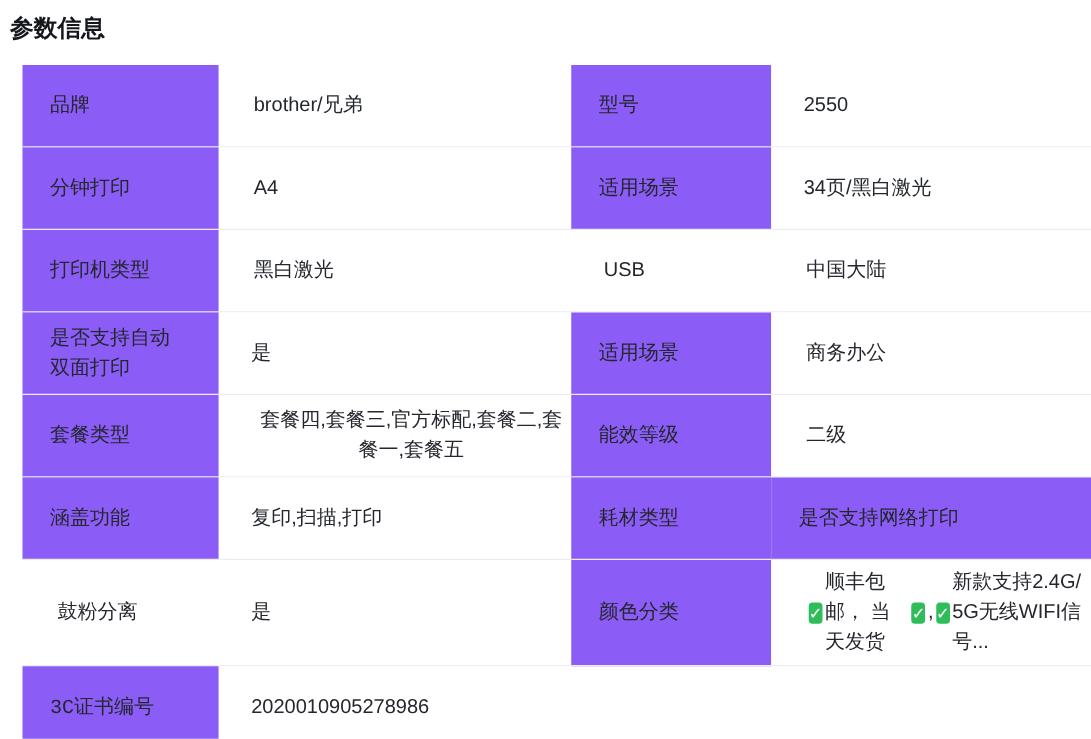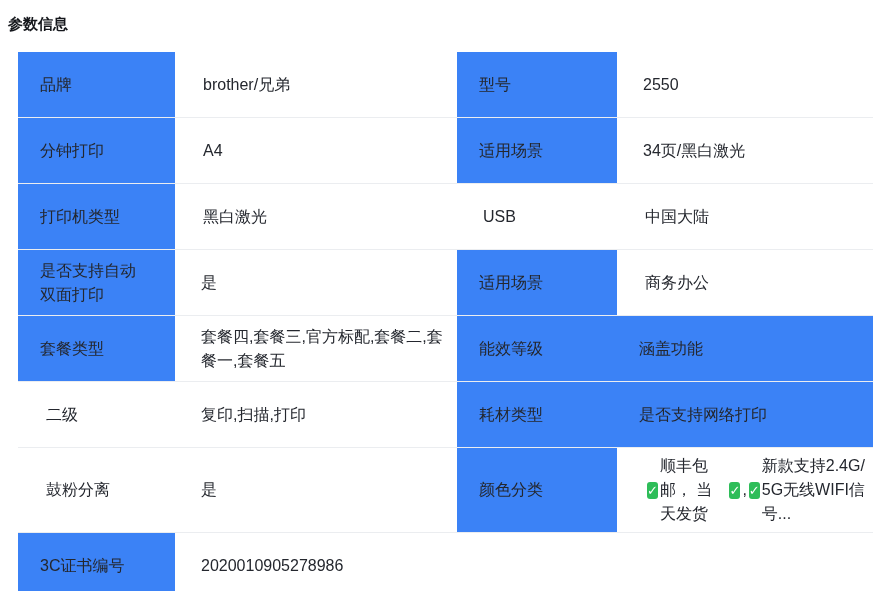--- a/index.html
+++ b/index.html
@@ -9,21 +9,21 @@
     width: 873px;
     height: 591px;
     overflow: hidden;
     font-family: "Liberation Sans", "DejaVu Sans", sans-serif;
     color: #24272e;
     -webkit-font-smoothing: antialiased;
   }
   .page-title {
     margin: 0;
     padding: 12px 0 0 8px;
-    font-size: 15px;
+    font-size: 19px;
     line-height: 24px;
     font-weight: 700;
     color: #15171c;
   }
   .spec-table {
     margin: 16px 0 0 18px;
     width: 855px;
     display: grid;
     grid-template-columns: 157px 282px 160px 1fr;
   }
@@ -31,30 +31,32 @@
     box-sizing: border-box;
     min-height: 66px;
     display: flex;
     align-items: center;
     border-bottom: 1px solid #ebedf0;
     font-size: 16px;
     line-height: 24px;
     word-break: break-all;
   }
   .cell.label {
-    background: #3b82f6;
+    background: #8b5cf6;
     padding: 6px 28px 6px 22px;
+    font-family: Liberation Mono, monospace;
   }
   .cell.value {
     background: #ffffff;
     padding: 6px 4px 6px 28px;
   }
   .cell.value.v2 {
     padding-left: 26px;
     padding-right: 0;
+    text-align: center;
   }
   .check-icon {
     display: inline-block;
     width: 17px;
     height: 17px;
     border-radius: 3px;
     background: #2ebd59;
     color: #ffffff;
     font-size: 13px;
     font-weight: 700;
@@ -88,22 +90,22 @@
   <div class="cell value">中国大陆</div>
   <div class="cell label">是否支持自动双面打印</div>
   <div class="cell value v2">是</div>
 
   <div class="cell label">适用场景</div>
   <div class="cell value">商务办公</div>
   <div class="cell label">套餐类型</div>
   <div class="cell value v2">套餐四,套餐三,官方标配,套餐二,套餐一,套餐五</div>
 
   <div class="cell label">能效等级</div>
+  <div class="cell value">二级</div>
   <div class="cell label">涵盖功能</div>
-  <div class="cell value">二级</div>
   <div class="cell value v2">复印,扫描,打印</div>
 
   <div class="cell label">耗材类型</div>
   <div class="cell label">是否支持网络打印</div>
   <div class="cell value">鼓粉分离</div>
   <div class="cell value v2">是</div>
 
   <div class="cell label">颜色分类</div>
   <div class="cell value"><span class="check-icon">✓</span>顺丰包邮， 当天发货<span class="check-icon">✓</span>,<span class="check-icon">✓</span>新款支持2.4G/5G无线WIFI信号...</div>
   <div class="cell label">3C证书编号</div>

